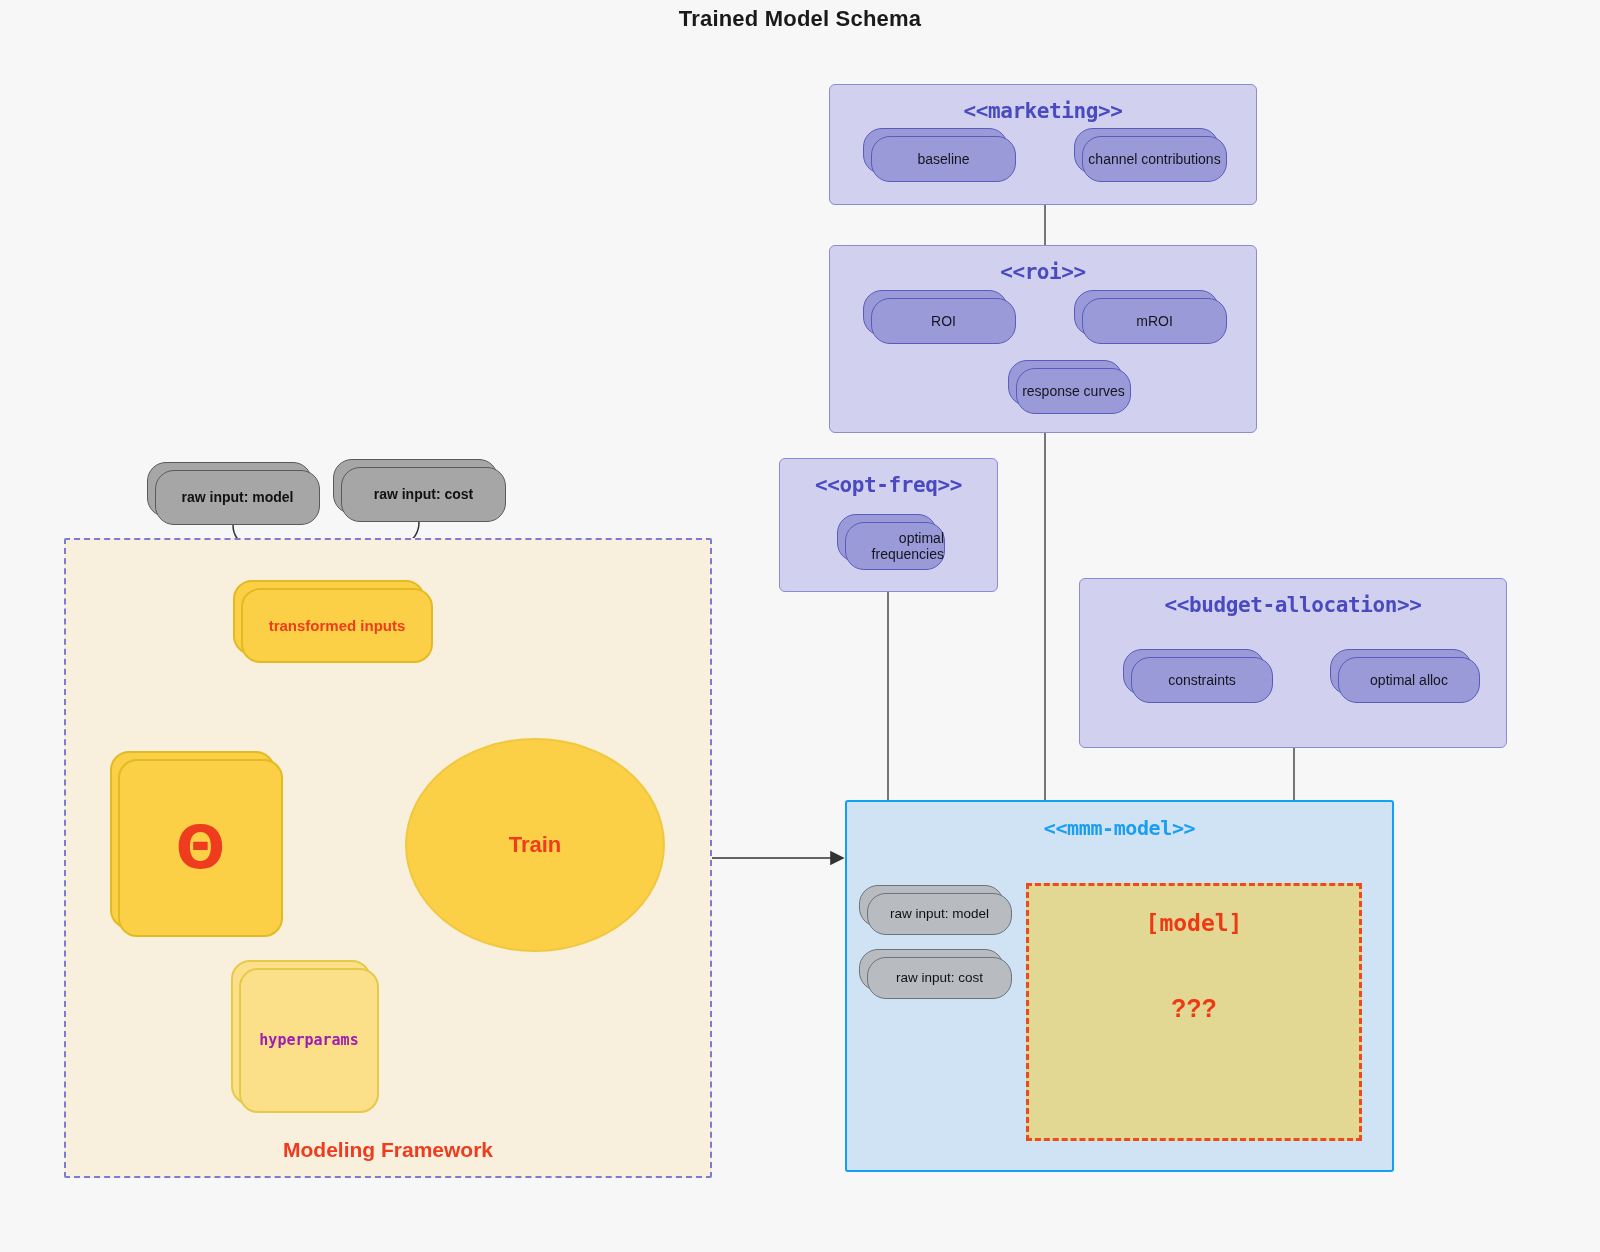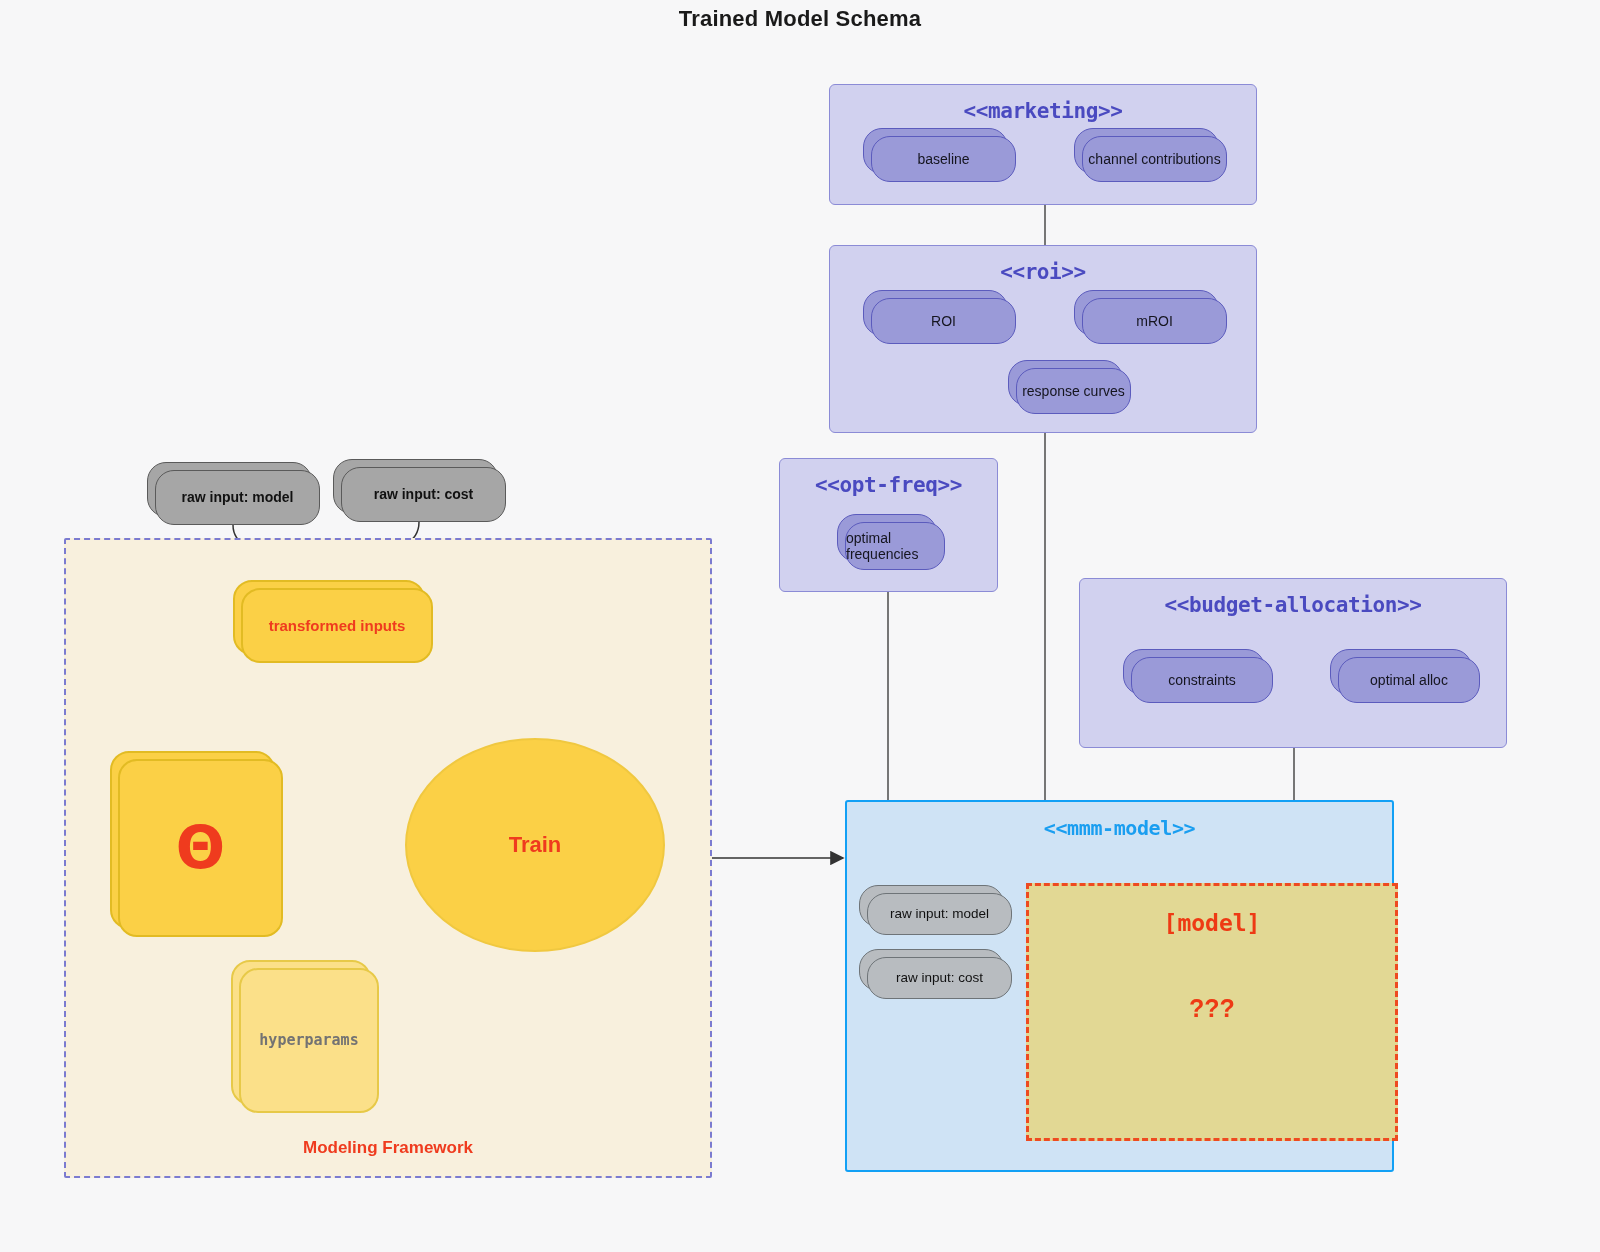--- a/index.html
+++ b/index.html
@@ -45,34 +45,34 @@
   
   .node{
     position:absolute;
     box-sizing:border-box;
   }
   .node .card{
     position:absolute;left:0;top:0;width:100%;height:100%;
     box-sizing:border-box;
     border-radius:19px;
     display:flex;align-items:center;justify-content:center;
-    text-align:left;
+    text-align:right;
     line-height:1.15;
   }
   .node .card.back{
     left:-8px;top:-8px;
   }
   
   .node.purple .card{background:#9a9ad8;border:1.6px solid #5b5bbd;color:#15151f;font-size:14px;}
   
   .node.grey .card{background:#a6a6a6;border:1.6px solid #5a5a5a;color:#111;font-size:14px;font-weight:bold;}
   .node.grey.small .card{background:#b8bcc0;border:1.5px solid #6e7478;font-weight:normal;font-size:13.5px;}
   
   .node.yellow .card{background:#fbd046;border:2px solid #e2bb23;color:#ef3b1e;font-size:15px;font-weight:bold;}
-  .node.yellow.pale .card{background:#fbe089;border:2px solid #e7c948;color:#737373;}
+  .node.yellow.pale .card{background:#fbe089;border:2px solid #e7c948;color:#a21caf;}
   .node.yellow .card.back{background:#fbd046;border:2px solid #e2bb23;}
   .node.yellow.pale .card.back{background:#fbe089;border:2px solid #e7c948;}
 
   
   .theta{
     font-family:"DejaVu Sans", sans-serif;
     font-size:58px;font-weight:bold;color:#ef3b1e;line-height:1;
   }
   
   .mono .card{font-family:"DejaVu Sans Mono","Liberation Mono",monospace;font-size:17px;}
@@ -80,21 +80,21 @@
   
   .framework{
     position:absolute;
     background:#f8f0dd;
     border:2px dashed #7b7bd0;
     box-sizing:border-box;
     border-radius:2px;
   }
   .framework-label{
     position:absolute;
-    font-size:17px;font-weight:bold;color:#ef3b1e;
+    font-size:21px;font-weight:bold;color:#ef3b1e;
     text-align:center;
   }
 
   
   .ellipse{
     position:absolute;
     background:#fbd046;
     border:2px solid #f0c840;
     border-radius:50%;
     display:flex;align-items:center;justify-content:center;
@@ -221,21 +221,21 @@
   </div>
   <div class="node grey small" style="left:867px;top:893px;width:145px;height:42px;">
     <div class="card back"></div>
     <div class="card">raw input: model</div>
   </div>
   <div class="node grey small" style="left:867px;top:957px;width:145px;height:42px;">
     <div class="card back"></div>
     <div class="card">raw input: cost</div>
   </div>
 
-  <div class="modelbox" style="left:1026px;top:883px;width:372px;height:258px;">
+  <div class="modelbox" style="left:1026px;top:883px;width:336px;height:258px;">
     <div class="m-title">[model]</div>
     <div class="m-q">???</div>
   </div>
 
   <div class="node grey" style="left:155px;top:470px;width:165px;height:55px;">
     <div class="card back"></div>
     <div class="card">raw input: model</div>
   </div>
   <div class="node grey" style="left:341px;top:467px;width:165px;height:55px;">
     <div class="card back"></div>

